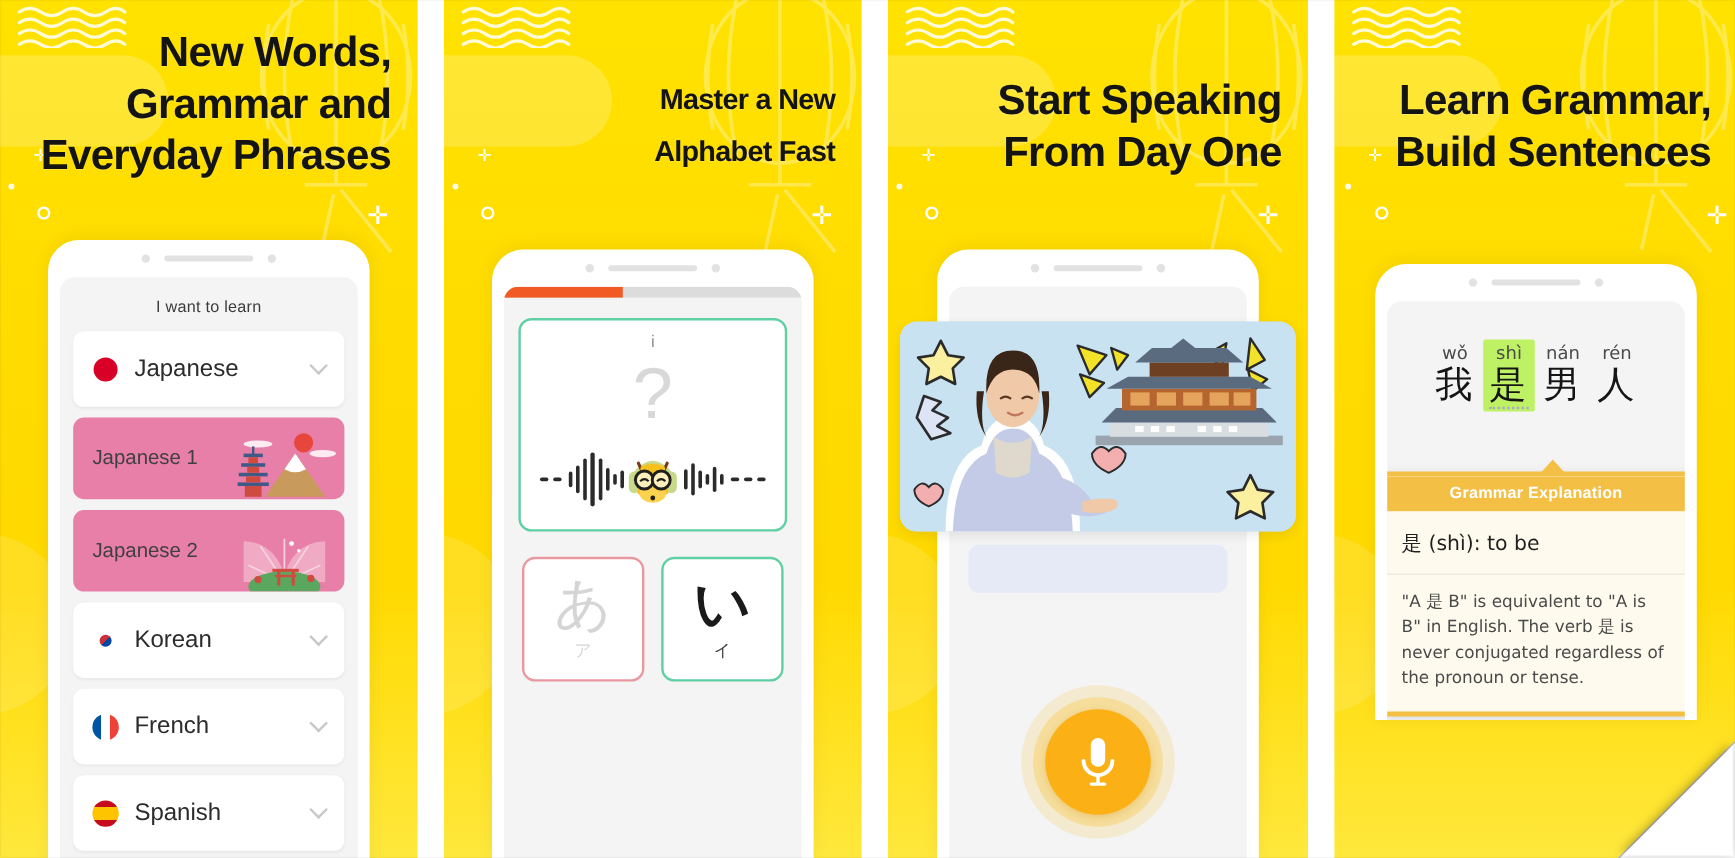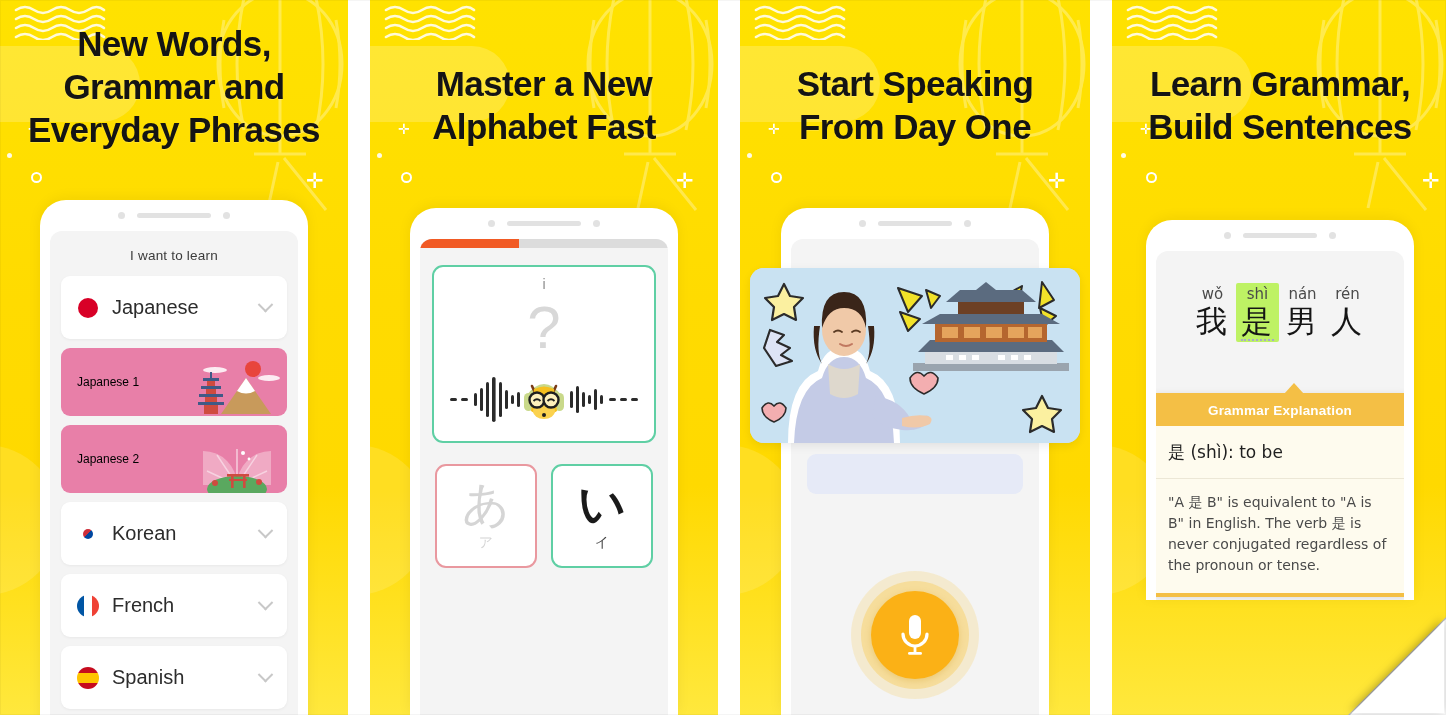--- a/index.html
+++ b/index.html
@@ -59,29 +59,29 @@
   }
   .deco-plus {
     position: absolute; color: #ffffff; font-size: 21px; line-height: 1;
     font-weight: 700;
   }
 
   
   .headline {
     position: relative;
     z-index: 5;
-    text-align: center;
+    text-align: right;
     color: #141414;
     font-weight: 700;
     letter-spacing: -0.6px;
     padding: 0 22px;
     text-shadow: 0 1px 0 rgba(255,255,255,.18);
   }
   .p1 .headline { font-size: 35px; line-height: 43px; padding-top: 22px; }
-  .p2 .headline { font-size: 35px; line-height: 43px; padding-top: 62px; }
+  .p2 .headline { font-size: 24px; line-height: 43px; padding-top: 62px; }
   .p3 .headline { font-size: 35px; line-height: 43px; padding-top: 62px; }
   .p4 .headline { font-size: 35px; line-height: 43px; padding-top: 62px; white-space: nowrap; }
   .headline .ln { display: block; }
 
   
   .phone {
     position: absolute;
     left: 50%;
     transform: translateX(-50%);
     width: 268px;
@@ -143,21 +143,21 @@
 
   .course-row {
     height: 68px;
     border-radius: 9px;
     background: #e87fa8;
     position: relative;
     display: flex; align-items: center;
     padding: 0 16px;
     overflow: hidden;
   }
-  .course-name { font-size: 12px; color: #000000; z-index: 2; }
+  .course-name { font-size: 17px; color: #404040; z-index: 2; }
   .course-art { position: absolute; right: 4px; bottom: 0; width: 92px; height: 60px; }
 
   
   .progress-track { height: 9px; background: #dcdcdc; width: 100%; }
   .progress-fill { height: 9px; background: #f15a24; }
   .quiz-card {
     margin: 17px 12px 0;
     height: 178px;
     background: #ffffff;
     border: 2px solid #5fcfa4;

